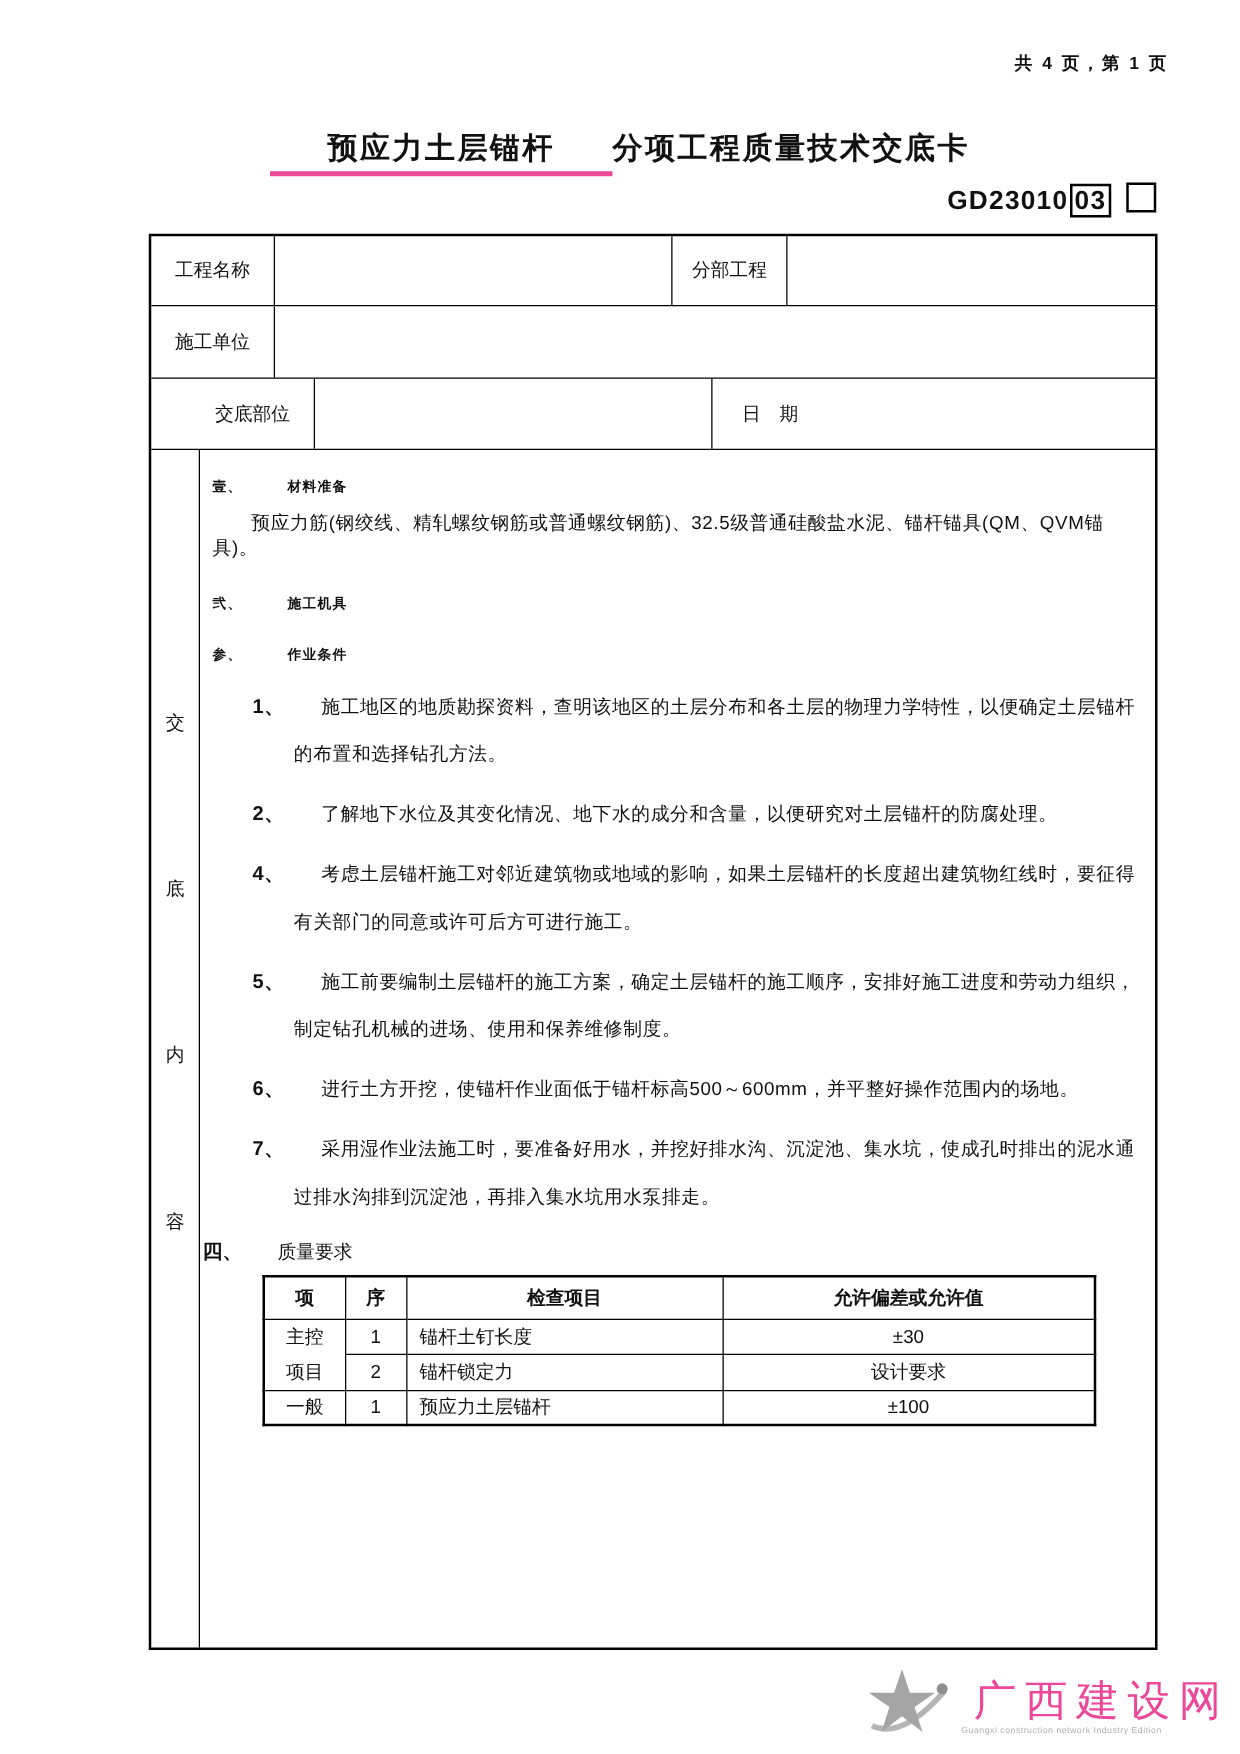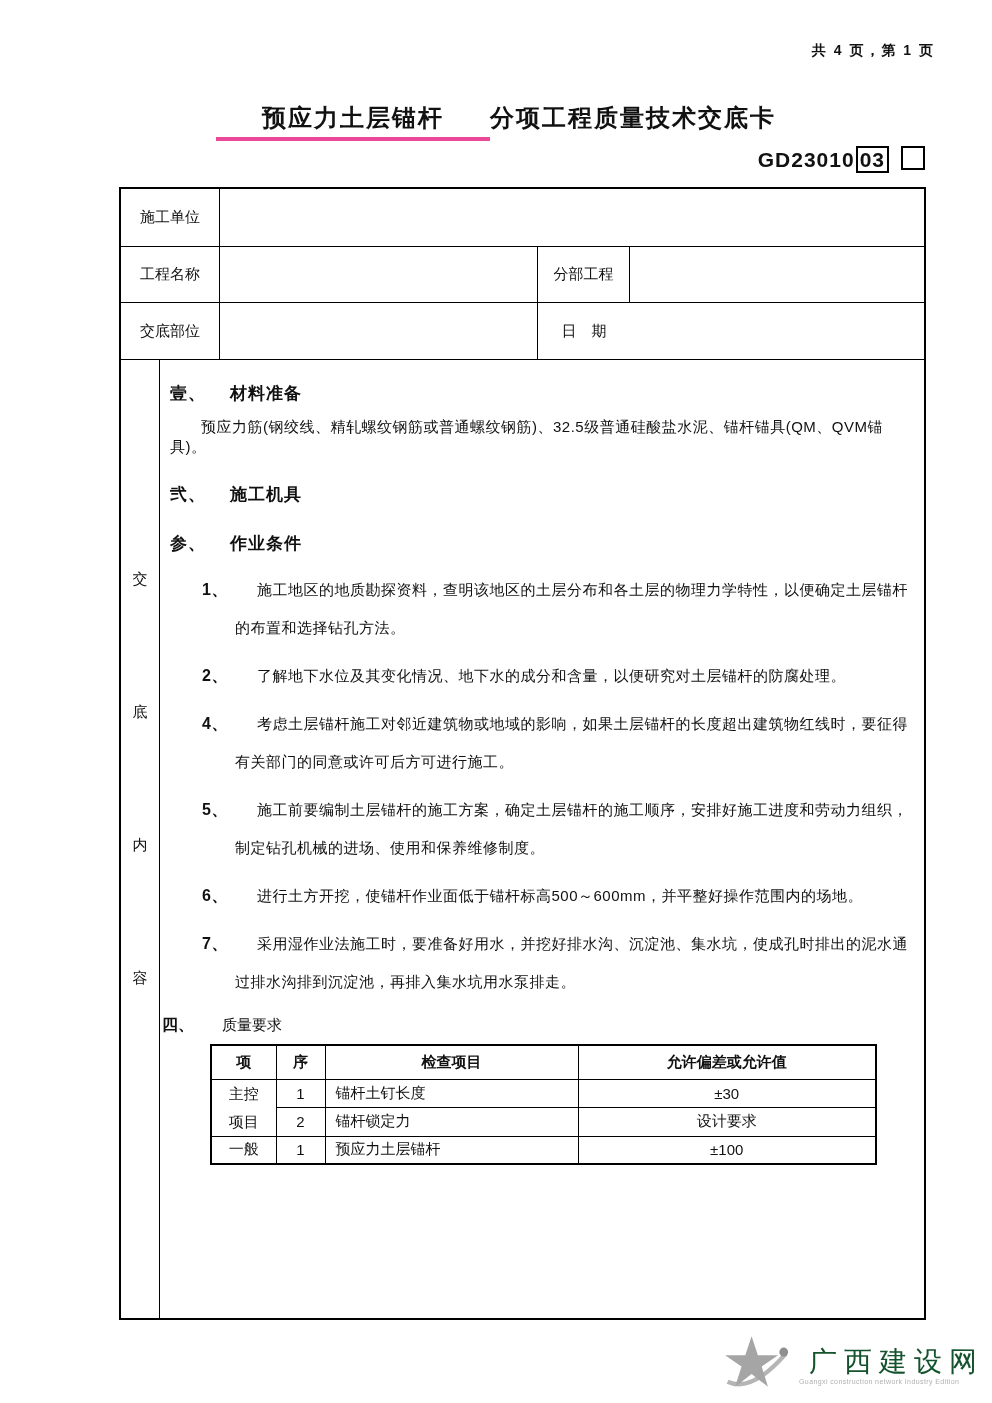--- a/index.html
+++ b/index.html
@@ -41,38 +41,38 @@
     width:807px; height:1133px;
     border:2px solid #000;
     font-size:15px;
   }
   .frow { display:flex; border-bottom:1px solid #000; }
   .frow:last-child { border-bottom:none; }
   .fcell { border-right:1px solid #000; display:flex; align-items:center; justify-content:center; }
   .fcell:last-child { border-right:none; }
   .r1 { height:58px; }
   .r2 { height:56px; }
-  .r3 { height:57px; }
+  .r3 { height:57px;padding-left:32px; }
   .rc { height:958px; }
   .w-label  { width:99px;  flex:none; }
   .w-value1 { width:318px; flex:none; }
   .w-label2 { width:92px;  flex:none; }
   .w-flex   { flex:1; }
   
   .side {
     width:39px; flex:none;
     border-right:1px solid #000;
     display:flex; flex-direction:column;
     align-items:center; justify-content:center;
     gap:118px; padding-bottom:122px;
     font-size:15px; line-height:1;
   }
   
   .content { flex:1; position:relative; overflow:hidden; padding-right:6px; }
-  .sec-h { margin:26px 0 0 10px; font-size:17px; font-weight:bold; letter-spacing:1px; }
+  .sec-h { margin:26px 0 0 10px; font-size:11px; font-weight:bold; letter-spacing:1px; }
   .sec-h.first { margin-top:22px; }
   .sec-num { display:inline-block; min-width:60px; }
   .sec-body {
     margin:12px 12px 0 10px;
     font-size:15px; line-height:20px; letter-spacing:0.5px;
     text-indent:31px;
   }
   .items { margin-top:16px; }
   .item {
     padding-left:75px; text-indent:-33px;
@@ -99,43 +99,43 @@
   .qtable th { height:34px; font-weight:bold; }
   .qtable td.left { text-align:left; padding-left:10px; }
   .qcat div { line-height:28px; }
   
   .watermark {
     position:absolute; right:8px; bottom:6px;
     display:flex; align-items:center; gap:8px;
     color:#9e9e9e;
   }
   .wm-text { display:flex; flex-direction:column; }
-  .wm-cn { font-size:28px; letter-spacing:7px; color:#14532d; line-height:1.1;margin-left:10px; }
+  .wm-cn { font-size:34px; letter-spacing:7px; color:#ec4899; line-height:1.1;margin-left:10px; }
   .wm-en { font-size:7px; color:#b0b0b0; letter-spacing:0.4px; }
 </style>
 </head>
 <body>
 
 <div class="page-num">共 4 页，第 1 页</div>
 
 <div class="title-line"><span class="t-underline">预应力土层锚杆</span><span>分项工程质量技术交底卡</span></div>
 
 <div class="gd-line"><span>GD23010</span><span class="code-box">03</span><span class="empty-box"></span></div>
 
 <div class="form">
 
-  <div class="frow r1">
-    <div class="fcell w-label">施工单位</div>
-    <div class="fcell w-flex"></div>
-  </div>
-
   <div class="frow r2">
     <div class="fcell w-label">工程名称</div>
     <div class="fcell w-value1"></div>
     <div class="fcell w-label2">分部工程</div>
+    <div class="fcell w-flex"></div>
+  </div>
+
+  <div class="frow r1">
+    <div class="fcell w-label">施工单位</div>
     <div class="fcell w-flex"></div>
   </div>
 
   <div class="frow r3">
     <div class="fcell w-label">交底部位</div>
     <div class="fcell w-value1"></div>
     <div class="fcell w-label2">日　期</div>
   </div>
 
   <div class="frow rc">

